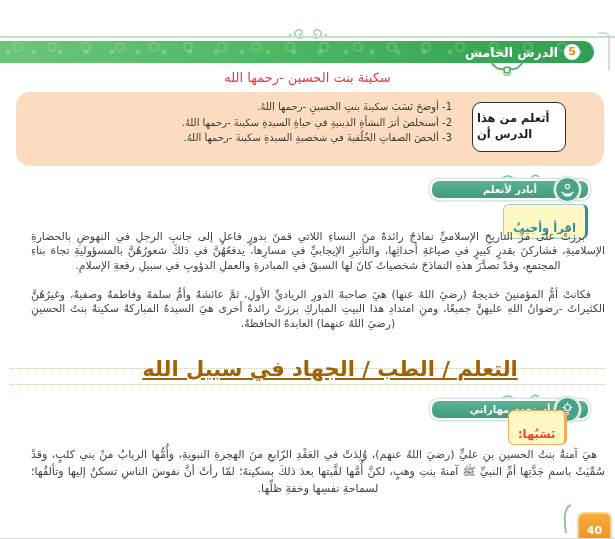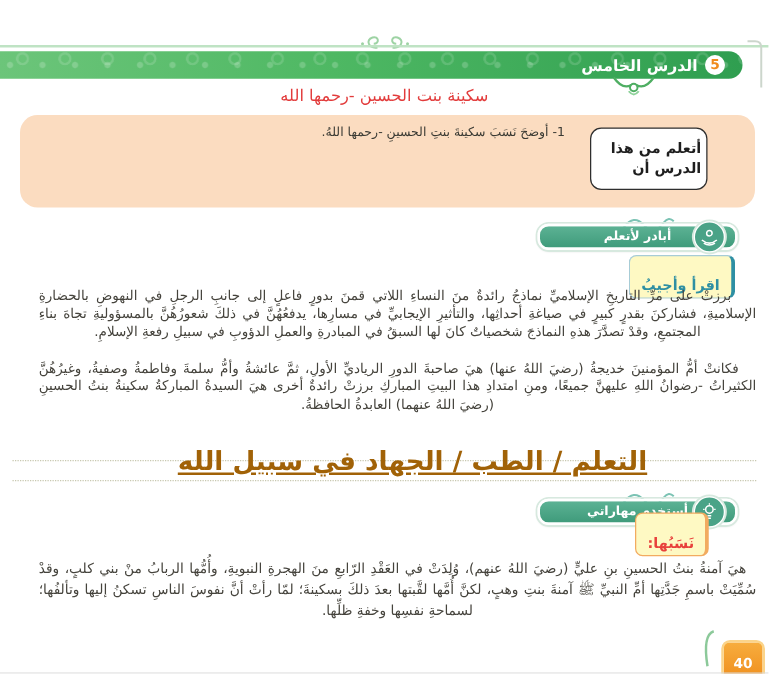--- a/index.html
+++ b/index.html
@@ -24,21 +24,21 @@
   .corner-swirls{position:absolute;left:288px;top:26px;}
   .band-ornament{position:absolute;left:487px;top:61px;}
   
   .title{position:absolute;top:70px;left:0;right:0;text-align:center;
         color:#e23b3b;font-size:13px;font-weight:normal;direction:rtl;}
   
   .objectives{position:absolute;top:92px;left:16px;width:588px;height:74px;
         background:#fbdcc0;border-radius:14px;}
   .ticket{position:absolute;top:10px;right:38px;width:94px;height:50px;background:#fff;
         border:1.6px solid #2e2e2e;border-radius:9px;display:flex;align-items:center;justify-content:center;
-        text-align:right;font-weight:bold;font-size:11.5px;color:#1e1e1e;direction:rtl;
+        text-align:left;font-weight:bold;font-size:11.5px;color:#1e1e1e;direction:rtl;
         padding:2px 4px;box-sizing:border-box;line-height:1.35;}
   .obj-items{position:absolute;top:7px;right:152px;left:14px;direction:rtl;text-align:right;
         color:#3a3a33;font-size:10px;line-height:15.5px;}
   
   .pill{position:absolute;left:430px;width:160px;height:21px;border-radius:9px;
         background:linear-gradient(#5cb294,#3f9b7b);border:2px solid #fff;
         box-shadow:0 0 0 1.5px #d7e9df,0 1px 2px rgba(0,0,0,.18);
         color:#fff;font-weight:bold;font-size:10px;direction:rtl;
         display:flex;align-items:center;justify-content:center;box-sizing:border-box;}
   .pill-icon{position:absolute;right:8px;top:-4px;width:23px;height:23px;border-radius:50%;
@@ -105,20 +105,22 @@
       <path d="M16 12 q4 5 8 0" fill="none" stroke="#8fd29b" stroke-width="1.6"></path>
     </svg>
   </span>
 
   <div class="title">سكينة بنت الحسين  -رحمها الله</div>
 
   <div class="objectives">
     <div class="ticket">أتعلم من هذا الدرس أن</div>
     <div class="obj-items">
       <div>1- أوضحَ نَسَبَ سكينةَ بنتِ الحسينِ -رحمها اللهُ.</div>
+      <div>2- أستخلصَ أثرَ النشأةِ الدينيةِ في حياةِ السيدةِ سكينةَ -رحمها اللهُ.</div>
+      <div>3- ألخصَ الصفاتِ الخُلُقيةَ في شخصيةِ السيدةِ سكينةَ -رحمها اللهُ.</div>
     </div>
   </div>
 
   <span class="pill-swirl" style="top:169px">
     <svg width="44" height="11" viewBox="0 0 44 11">
       <path d="M2 9 q8 -11 16 -2 q8 9 16 -2 q4 -5 8 -1" fill="none" stroke="#7cc3b4" stroke-width="1.6"></path>
     </svg>
   </span>
   <div class="pill" style="top:179px">
     <span>أبادر لأتعلم</span>

